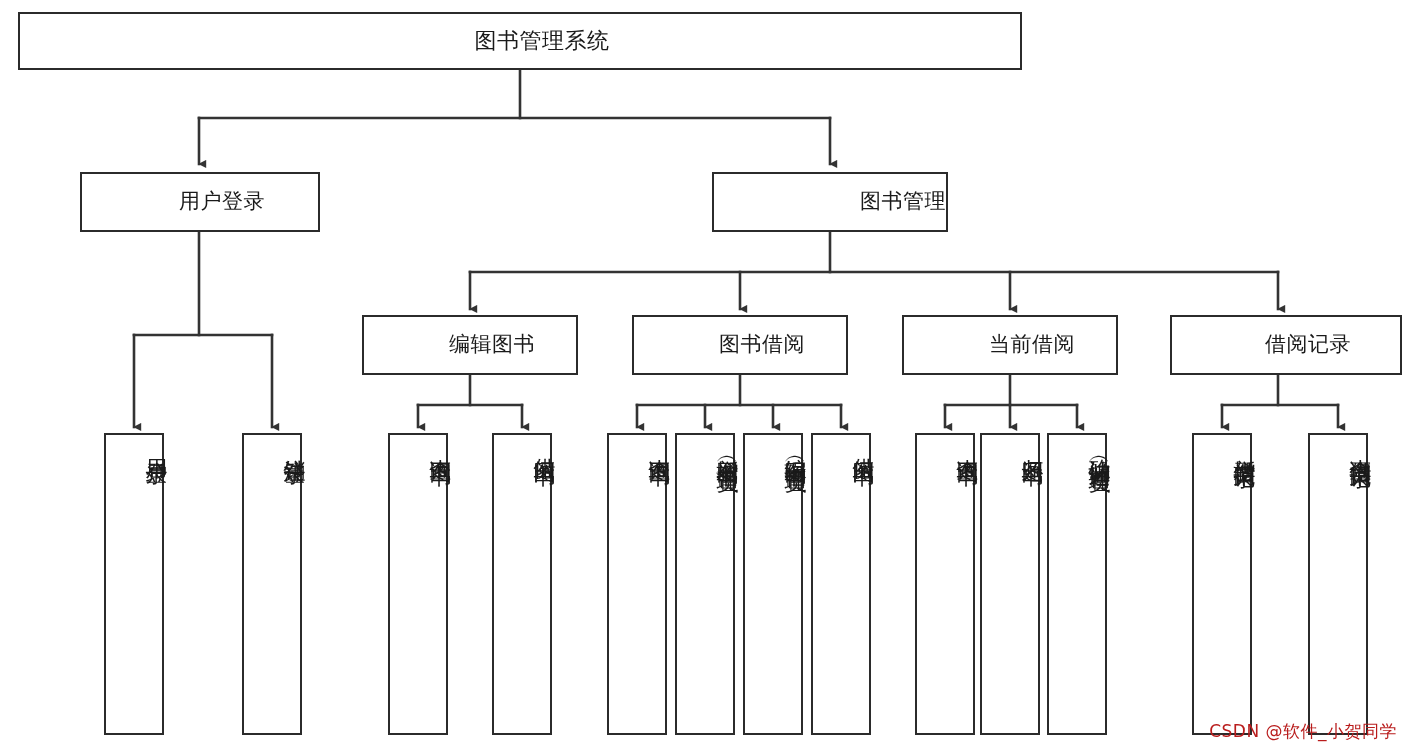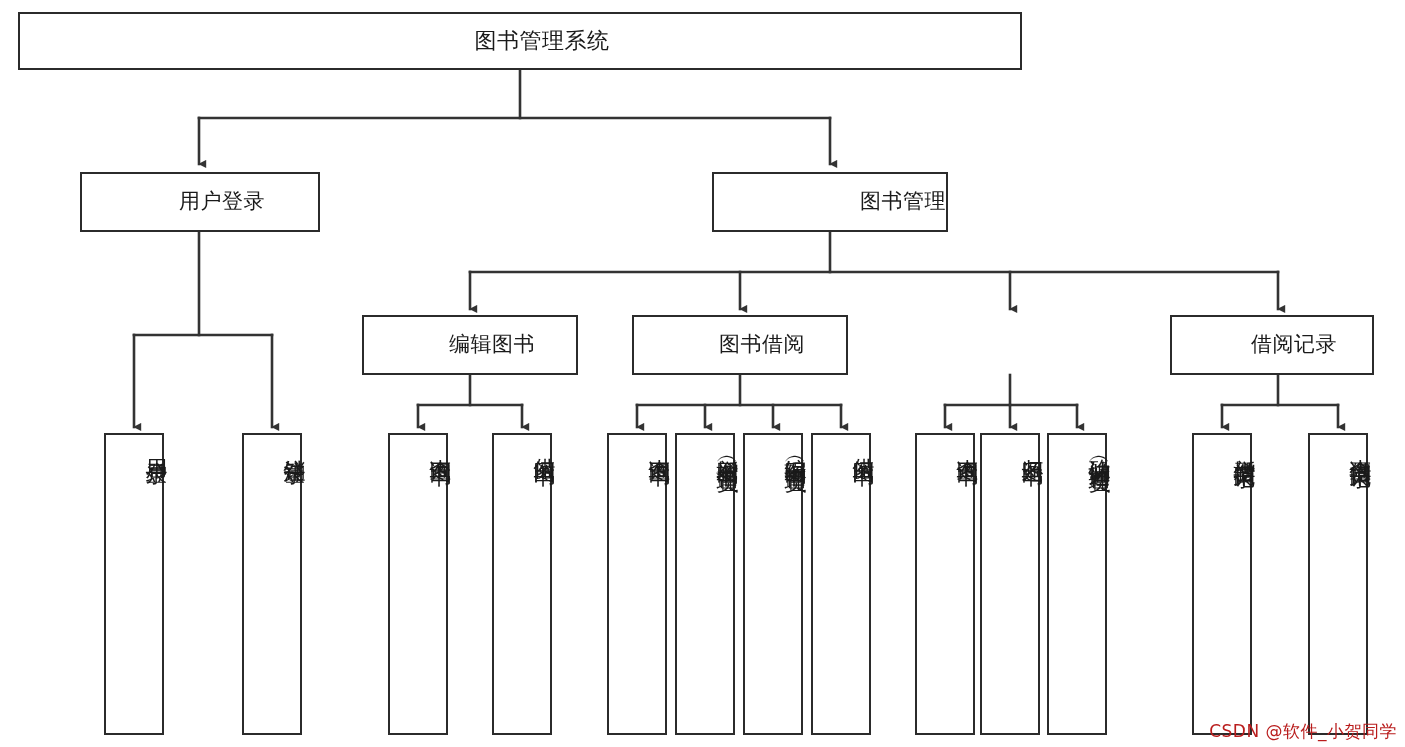--- a/index.html
+++ b/index.html
@@ -130,21 +130,24 @@
   <div class="node h-node" style="left:712px;top:172px;width:236px;height:60px;justify-content:flex-end;">
     <span class="label">图书管理</span>
   </div>
 
   <div class="node h-node" style="left:362px;top:315px;width:216px;height:60px;">
     <span class="label">编辑图书</span>
   </div>
   <div class="node h-node" style="left:632px;top:315px;width:216px;height:60px;">
     <span class="label">图书借阅</span>
   </div>
-  <div class="node h-node" style="left:1170px;top:315px;width:204px;height:60px;">
+  <div class="node h-node" style="left:902px;top:315px;width:216px;height:60px;">
+    <span class="label">当前借阅</span>
+  </div>
+  <div class="node h-node" style="left:1170px;top:315px;width:232px;height:60px;">
     <span class="label">借阅记录</span>
   </div>
 
   <div class="node v-node" style="left:104px;top:433px;width:60px;height:302px;">
     <span class="label">用户登录</span>
   </div>
   <div class="node v-node" style="left:242px;top:433px;width:60px;height:302px;">
     <span class="label">注销登录</span>
   </div>
 

